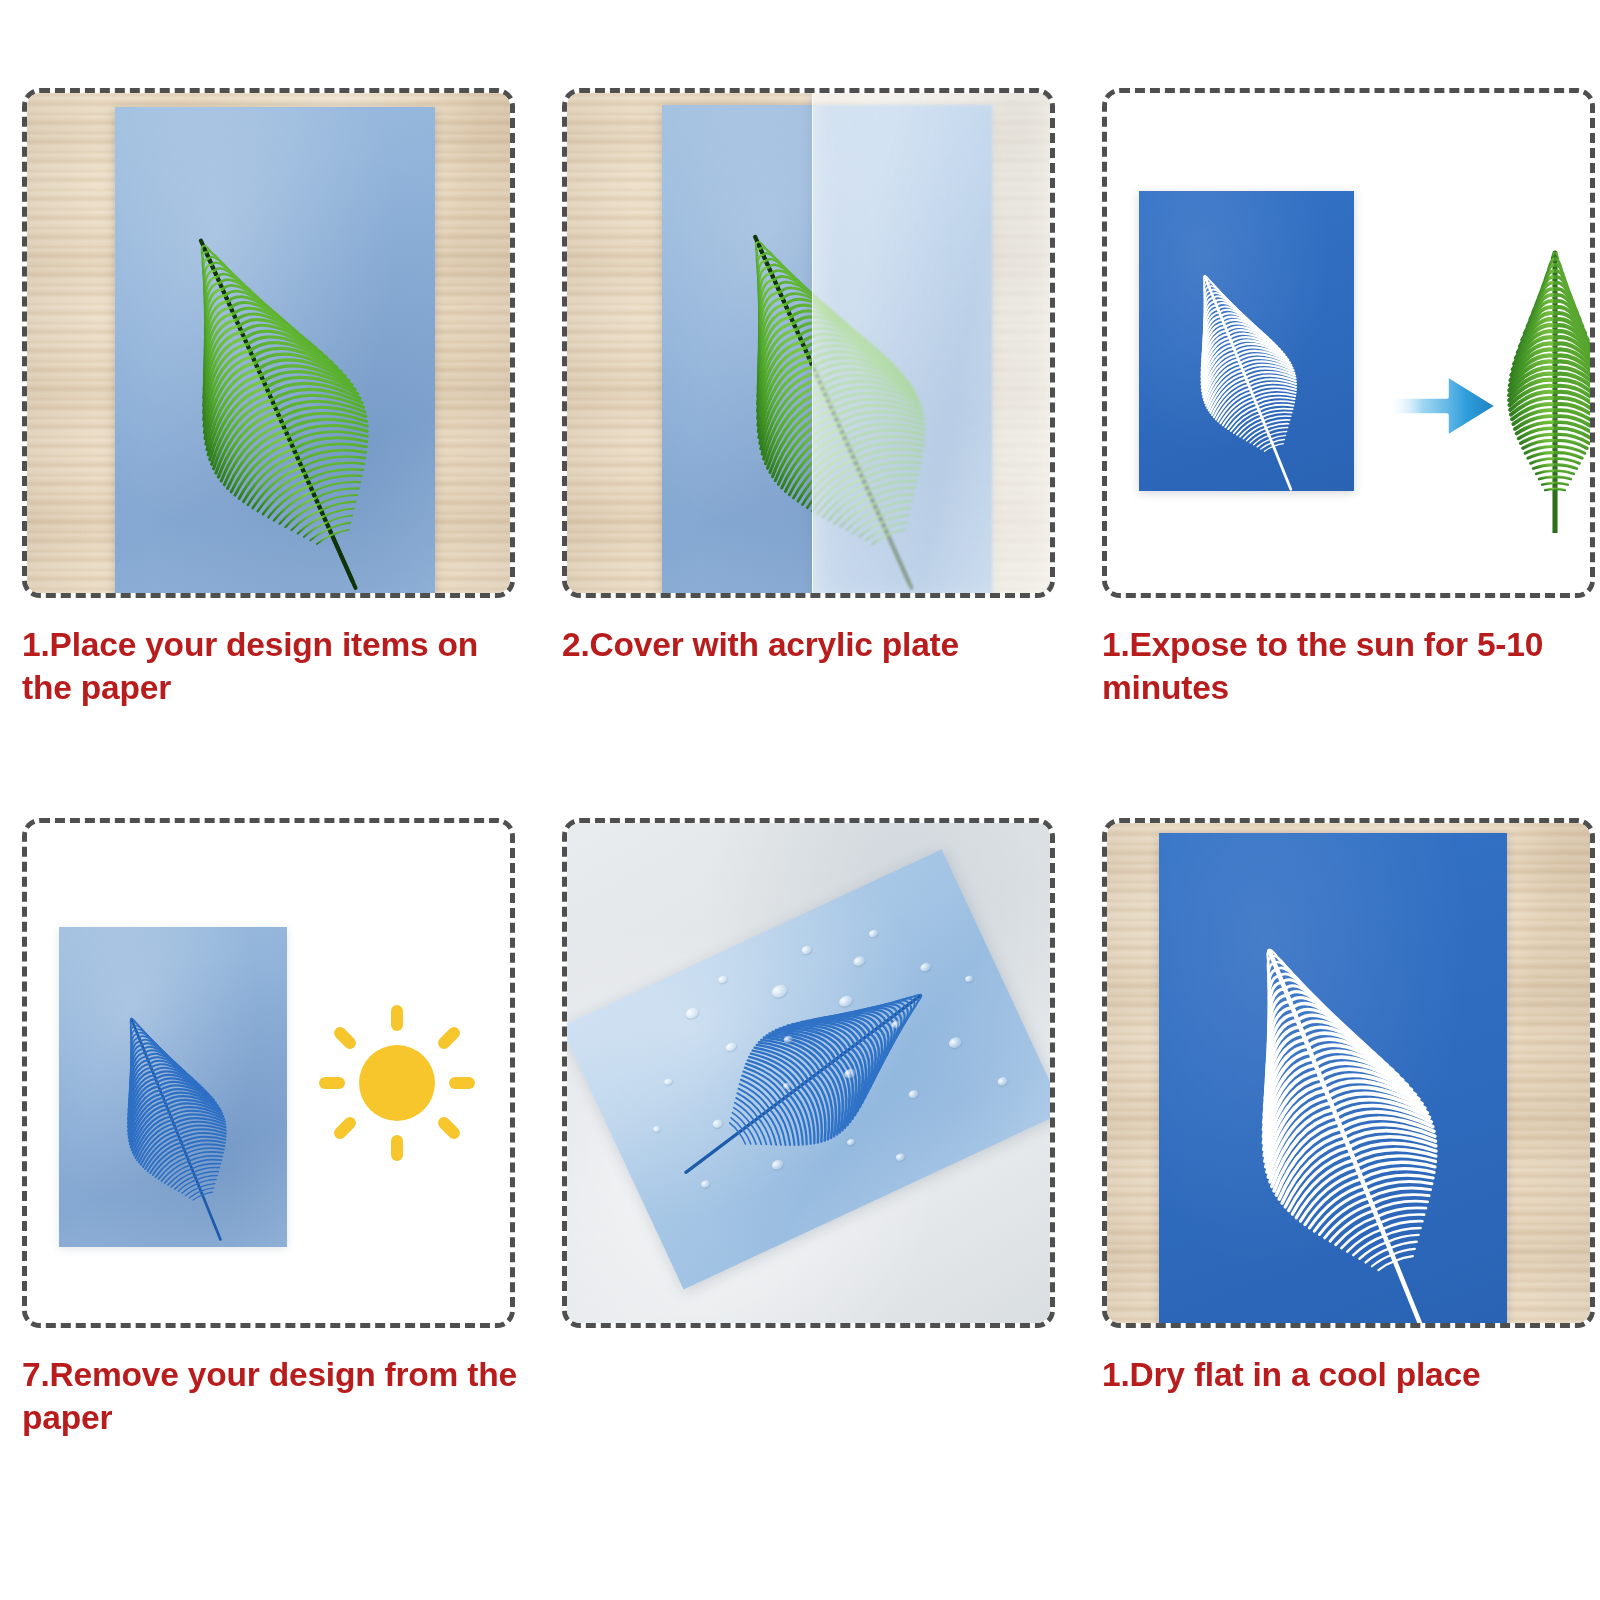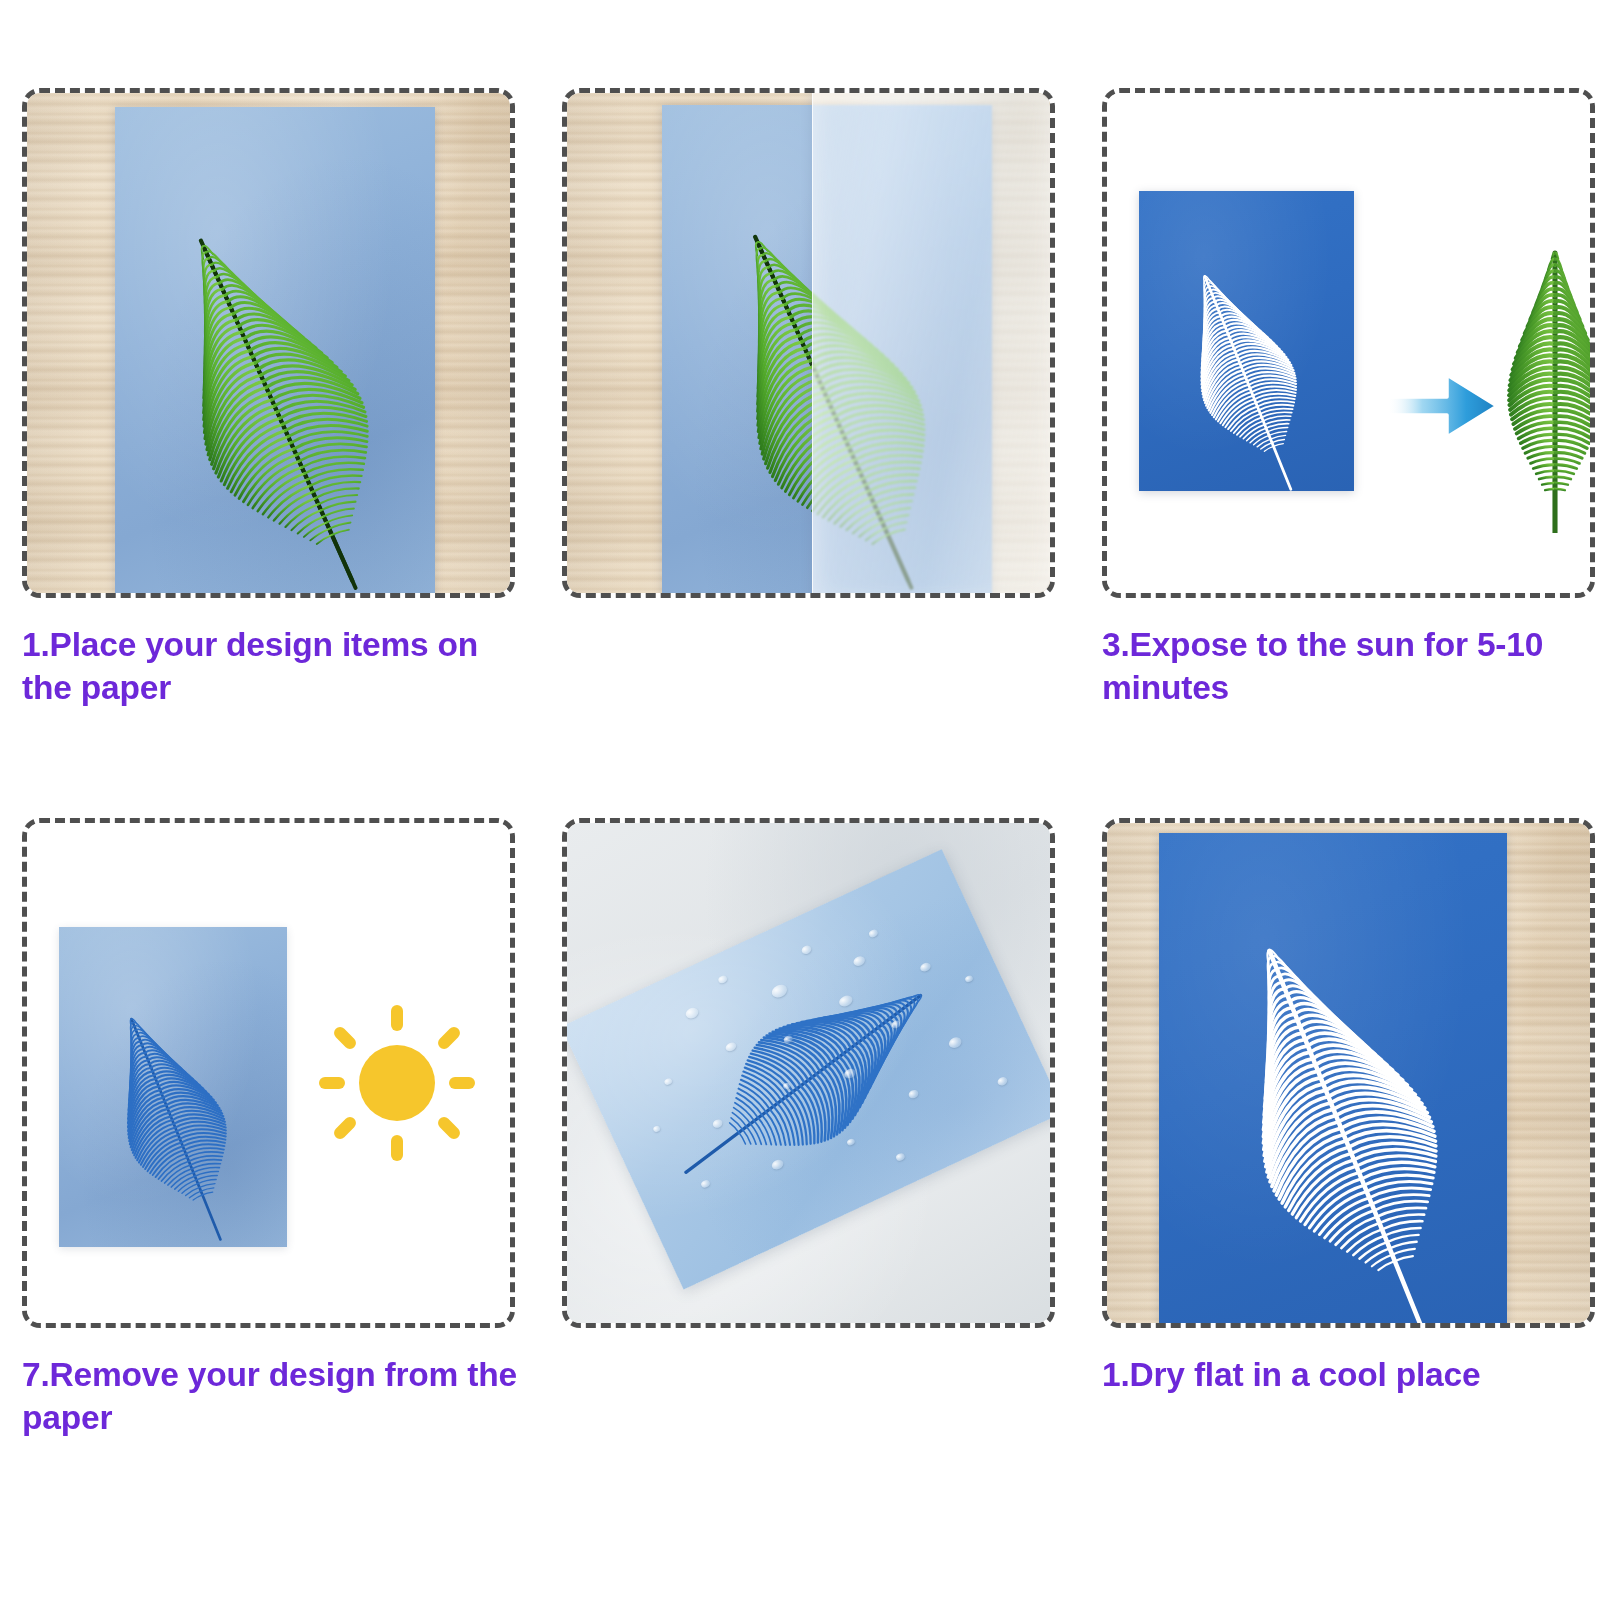--- a/index.html
+++ b/index.html
@@ -47,21 +47,21 @@
     background: #ffffff;
     overflow: hidden;
   }
 
   .caption {
     margin-top: 26px;
     width: 495px;
     font-size: 33.5px;
     font-weight: bold;
     line-height: 1.28;
-    color: #6d28d9;
+    color: #b91c1c;
     letter-spacing: -0.2px;
   }
 
   
   .wood {
     position: absolute;
     inset: 0;
     background:
       repeating-linear-gradient(
         to bottom,
@@ -414,20 +414,21 @@
               <path d="M0,128.4 Q13.5,127.7 26.9,132.3" stroke="url(#g2)" stroke-width="1.97" fill="none" stroke-linecap="round"></path>
               <path d="M0,135.2 Q-11.2,134.7 -22.4,138.2" stroke="url(#g2)" stroke-width="1.89" fill="none" stroke-linecap="round"></path>
               <path d="M0,135.2 Q11.2,134.7 22.4,138.2" stroke="url(#g2)" stroke-width="1.89" fill="none" stroke-linecap="round"></path>
               <path d="M0,142.0 Q-9.0,141.7 -17.9,144.1" stroke="url(#g2)" stroke-width="1.82" fill="none" stroke-linecap="round"></path>
               <path d="M0,142.0 Q9.0,141.7 17.9,144.1" stroke="url(#g2)" stroke-width="1.82" fill="none" stroke-linecap="round"></path>
             </g>
         </svg>
 
         <div class="acrylic" style="left:245px; top:-6px; width:238px; height:516px;"></div>
       </div>
+      <div class="caption">2.Cover with acrylic plate</div>
     </div>
 
     <div class="step">
       <div class="frame">
         <div class="plain"></div>
 
         <div class="paper paper-deep" style="left:32px; top:98px; width:215px; height:300px;"></div>
 
         <svg style="position:absolute; left:32px; top:98px;" width="215" height="300" viewBox="0 0 215 300">
           <g id="leafG3" transform="translate(104,180) rotate(-22) scale(0.58)">
@@ -631,21 +632,21 @@
               <path d="M0,77.8 Q9.4,77.4 18.8,80.8" stroke="url(#g3)" stroke-width="2.73" fill="none" stroke-linecap="round"></path>
               <path d="M0,83.9 Q-7.9,83.5 -15.9,86.1" stroke="url(#g3)" stroke-width="2.62" fill="none" stroke-linecap="round"></path>
               <path d="M0,83.9 Q7.9,83.5 15.9,86.1" stroke="url(#g3)" stroke-width="2.62" fill="none" stroke-linecap="round"></path>
               <path d="M0,89.9 Q-6.5,89.7 -12.9,91.6" stroke="url(#g3)" stroke-width="2.50" fill="none" stroke-linecap="round"></path>
               <path d="M0,89.9 Q6.5,89.7 12.9,91.6" stroke="url(#g3)" stroke-width="2.50" fill="none" stroke-linecap="round"></path>
               <path d="M0,96.0 Q-5.0,95.8 -9.9,97.1" stroke="url(#g3)" stroke-width="2.38" fill="none" stroke-linecap="round"></path>
               <path d="M0,96.0 Q5.0,95.8 9.9,97.1" stroke="url(#g3)" stroke-width="2.38" fill="none" stroke-linecap="round"></path>
             </g>
         </svg>
       </div>
-      <div class="caption">3.Expose to the sun for 5-10 minutes</div>
+      <div class="caption">1.Expose to the sun for 5-10 minutes</div>
     </div>
 
     <div class="step">
       <div class="frame">
         <div class="plain"></div>
 
         <div class="paper paper-light" style="left:32px; top:104px; width:228px; height:320px; box-shadow:0 2px 8px rgba(60,70,90,0.14);"></div>
 
         <svg style="position:absolute; left:32px; top:104px;" width="228" height="320" viewBox="0 0 228 320">
           <g id="leafG4" transform="translate(112,190) rotate(-22) scale(0.60)">

